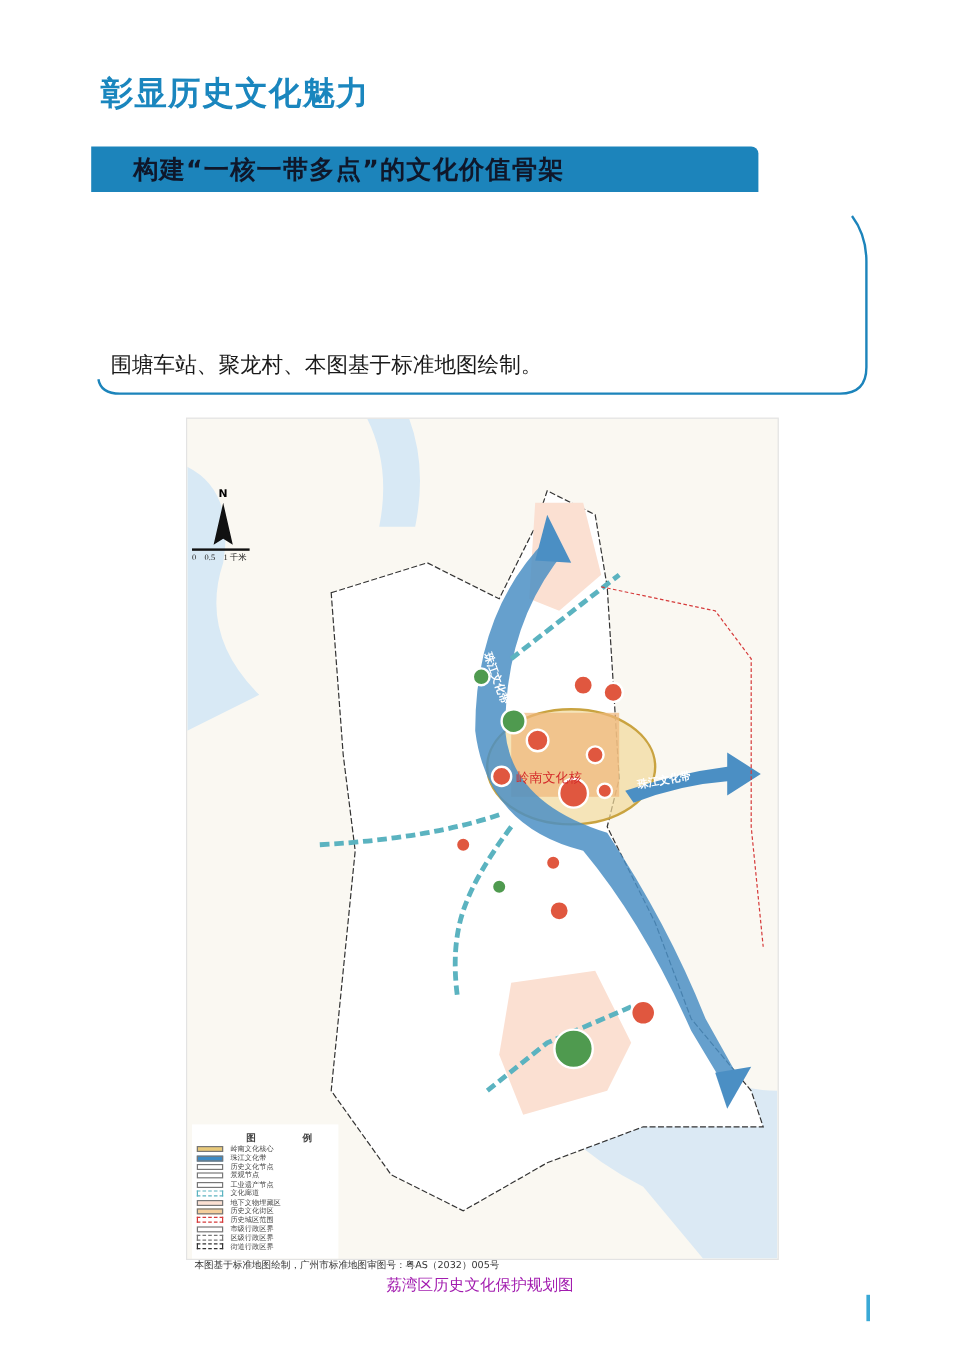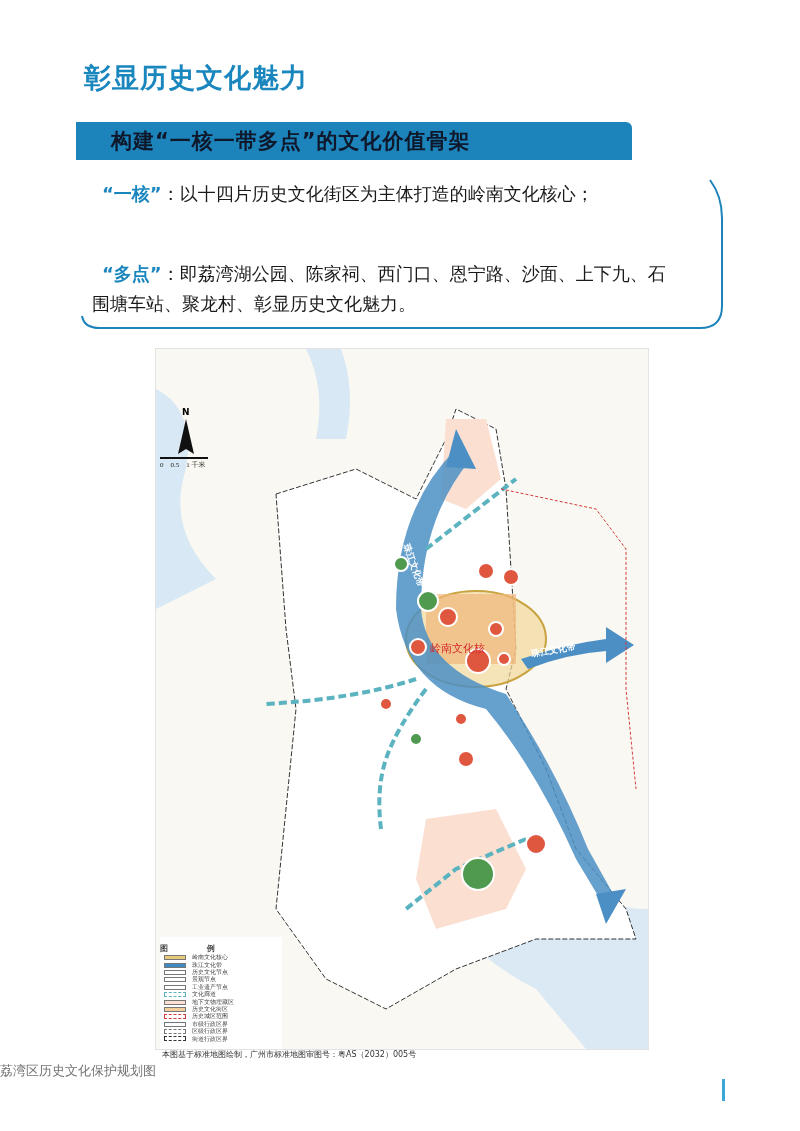--- a/index.html
+++ b/index.html
@@ -7,49 +7,43 @@
   .page-title{position:absolute;left:84px;top:60px;font-size:27px;font-weight:bold;color:#1a86be;letter-spacing:1px;}
   .section-bar{position:absolute;left:76px;top:122px;width:556px;height:38px;background:#1c84bb;border-top-right-radius:6px;}
   .section-bar span{position:absolute;left:18px;top:5px;color:#0f172a;font-size:21px;font-weight:bold;letter-spacing:1px;margin-left:17px;}
   .callout{position:absolute;left:80px;top:178px;width:640px;height:150px;}
   .callout svg{position:absolute;left:0;top:0;}
   .line{position:absolute;left:22px;font-size:18px;color:#1a1a1a;white-space:nowrap;}
   .q{color:#1a86be;font-weight:bold;}
   .map-frame{position:absolute;left:155px;top:348px;width:492px;height:700px;background:#faf8f2;border:1px solid #e3e3e3;overflow:hidden;}
   .map-frame svg{position:absolute;left:0;top:0;}
   .legend{position:absolute;left:4px;top:592px;width:118px;height:104px;background:#fff;font-size:6px;color:#444;}
-  .legend-title{font-size:8px;font-weight:bold;text-align:left;letter-spacing:18px;margin-top:2px;}
+  .legend-title{font-size:8px;font-weight:bold;text-align:right;letter-spacing:18px;margin-top:2px;}
   .legend-row{display:flex;align-items:center;height:7.4px;}
   .legend-swatch{width:22px;height:5px;margin:0 6px 0 4px;border:1px solid #777;box-sizing:border-box;}
   .map-note{position:absolute;left:162px;top:1049px;font-size:8px;color:#333;}
-  .caption{position:absolute;left:0;width:800px;top:1062px;font-size:13px;color:#737373;}
+  .caption{position:absolute;left:0;width:800px;top:1062px;text-align:center;font-size:13px;color:#a21caf;}
   .page-bar{position:absolute;left:722px;top:1079px;width:3px;height:22px;background:#3aa9d6;}
   .page-num{position:absolute;left:734px;top:1133px;font-size:13px;color:#000000;}
   .scale{position:absolute;left:0;top:100px;font-size:7px;color:#222;font-family:Liberation Serif, serif;}
 </style>
 </head>
 <body>
 
 <div class="page-title">彰显历史文化魅力</div>
 
 <div class="section-bar">
   <span>构建“一核一带多点”的文化价值骨架</span>
 </div>
 
 <div class="callout">
   <svg width="645" height="155">
     <path d="M630,2 Q642,18 642,40 L642,128 Q642,150 620,150 L20,150 Q4,150 2,138" fill="none" stroke="#1c84bb" stroke-width="2"></path>
   </svg>
-  <div class="line" style="top:4px">
-    <span class="q">“一核”</span><span>：</span><span>以十四片历史文化街区为主体打造的岭南文化核心；</span>
-  </div>
-  <div class="line" style="top:84px">
-    <span class="q">“多点”</span><span>：</span><span>即荔湾湖公园、陈家祠、西门口、恩宁路、沙面、上下九、石</span>
-  </div>
-  <div class="line" style="top:114px;left:12px">围塘车站、聚龙村、彰显历史文化魅力。</div>
+  <div class="line" style="top:114px;left:12px">围塘车站、聚龙村、本图基于标准地图绘制。</div>
 </div>
 
 <div class="map-frame">
   <svg width="492" height="700" viewBox="0 0 492 700">
 
     <path d="M0,40 Q40,60 30,120 Q10,180 60,230 L0,260 Z" fill="#d8e9f5"></path>
     <path d="M150,0 Q170,40 160,90 L190,90 Q200,40 185,0 Z" fill="#d8e9f5"></path>
     <path d="M260,520 Q300,600 380,640 L430,700 L492,700 L492,560 Q440,560 400,520 Z" fill="#dbe9f4"></path>
 
     <path d="M120,145 L200,120 L260,150 L290,90 L300,60 L340,80 L350,140 L360,300 L350,340 L390,420 L420,500 L470,560 L480,590 L380,590 L300,620 L230,660 L170,630 L120,560 L130,460 L140,360 L130,280 Z" fill="#ffffff" stroke="#333" stroke-width="1" stroke-dasharray="5,2"></path>

